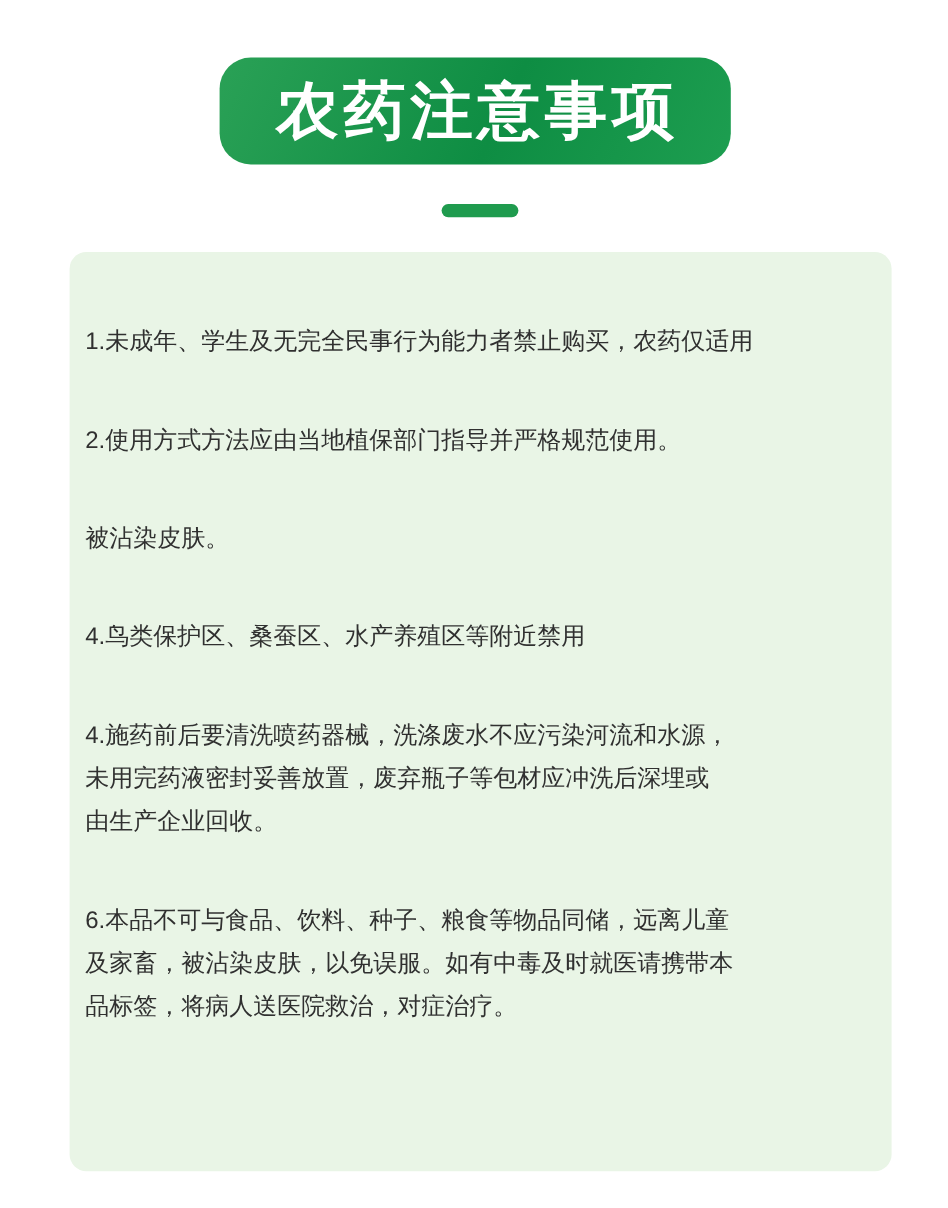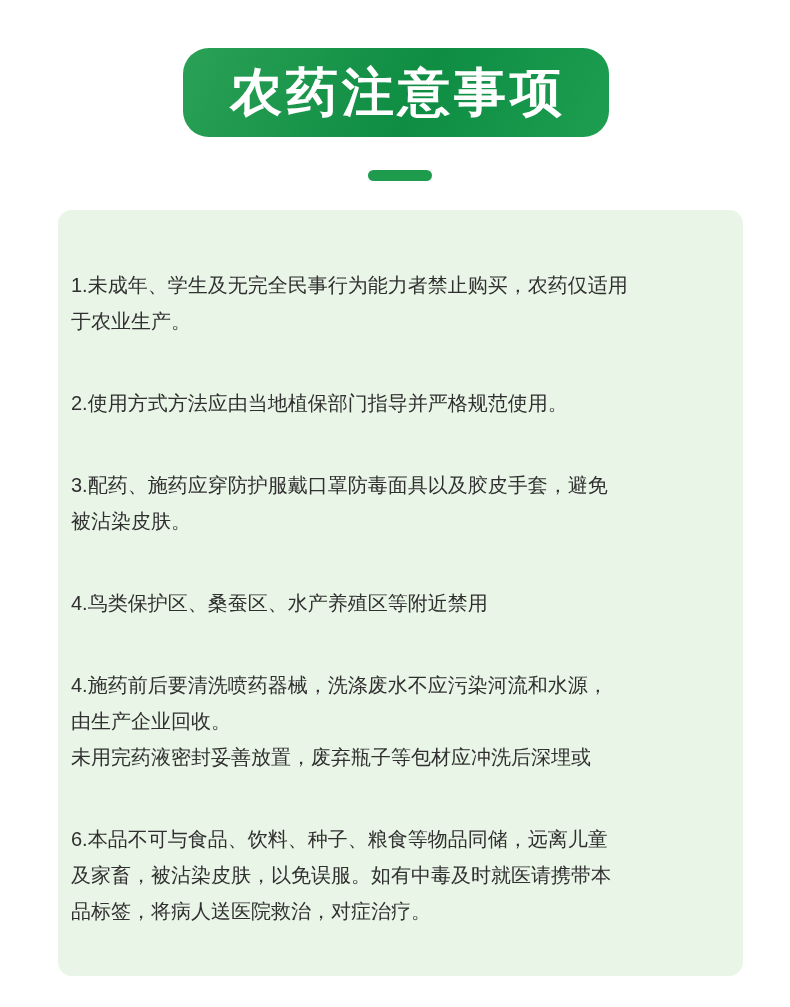--- a/index.html
+++ b/index.html
@@ -61,40 +61,38 @@
 <div class="banner">
   <span class="banner-text">农药注意事项</span>
 </div>
 
 <div class="divider-dash"></div>
 
 <div class="notice-panel">
 
   <p class="notice-item">
     <span class="notice-line">1.未成年、学生及无完全民事行为能力者禁止购买，农药仅适用</span>
-    <span class="notice-line">于农业生产。</span>
   </p>
 
   <p class="notice-item">
     <span class="notice-line">2.使用方式方法应由当地植保部门指导并严格规范使用。</span>
   </p>
 
   <p class="notice-item">
-    <span class="notice-line">3.配药、施药应穿防护服戴口罩防毒面具以及胶皮手套，避免</span>
     <span class="notice-line">被沾染皮肤。</span>
   </p>
 
   <p class="notice-item">
     <span class="notice-line">4.鸟类保护区、桑蚕区、水产养殖区等附近禁用</span>
   </p>
 
   <p class="notice-item">
     <span class="notice-line">4.施药前后要清洗喷药器械，洗涤废水不应污染河流和水源，</span>
+    <span class="notice-line">未用完药液密封妥善放置，废弃瓶子等包材应冲洗后深埋或</span>
     <span class="notice-line">由生产企业回收。</span>
-    <span class="notice-line">未用完药液密封妥善放置，废弃瓶子等包材应冲洗后深埋或</span>
   </p>
 
   <p class="notice-item">
     <span class="notice-line">6.本品不可与食品、饮料、种子、粮食等物品同储，远离儿童</span>
     <span class="notice-line">及家畜，被沾染皮肤，以免误服。如有中毒及时就医请携带本</span>
     <span class="notice-line">品标签，将病人送医院救治，对症治疗。</span>
   </p>
 
 </div>
 

